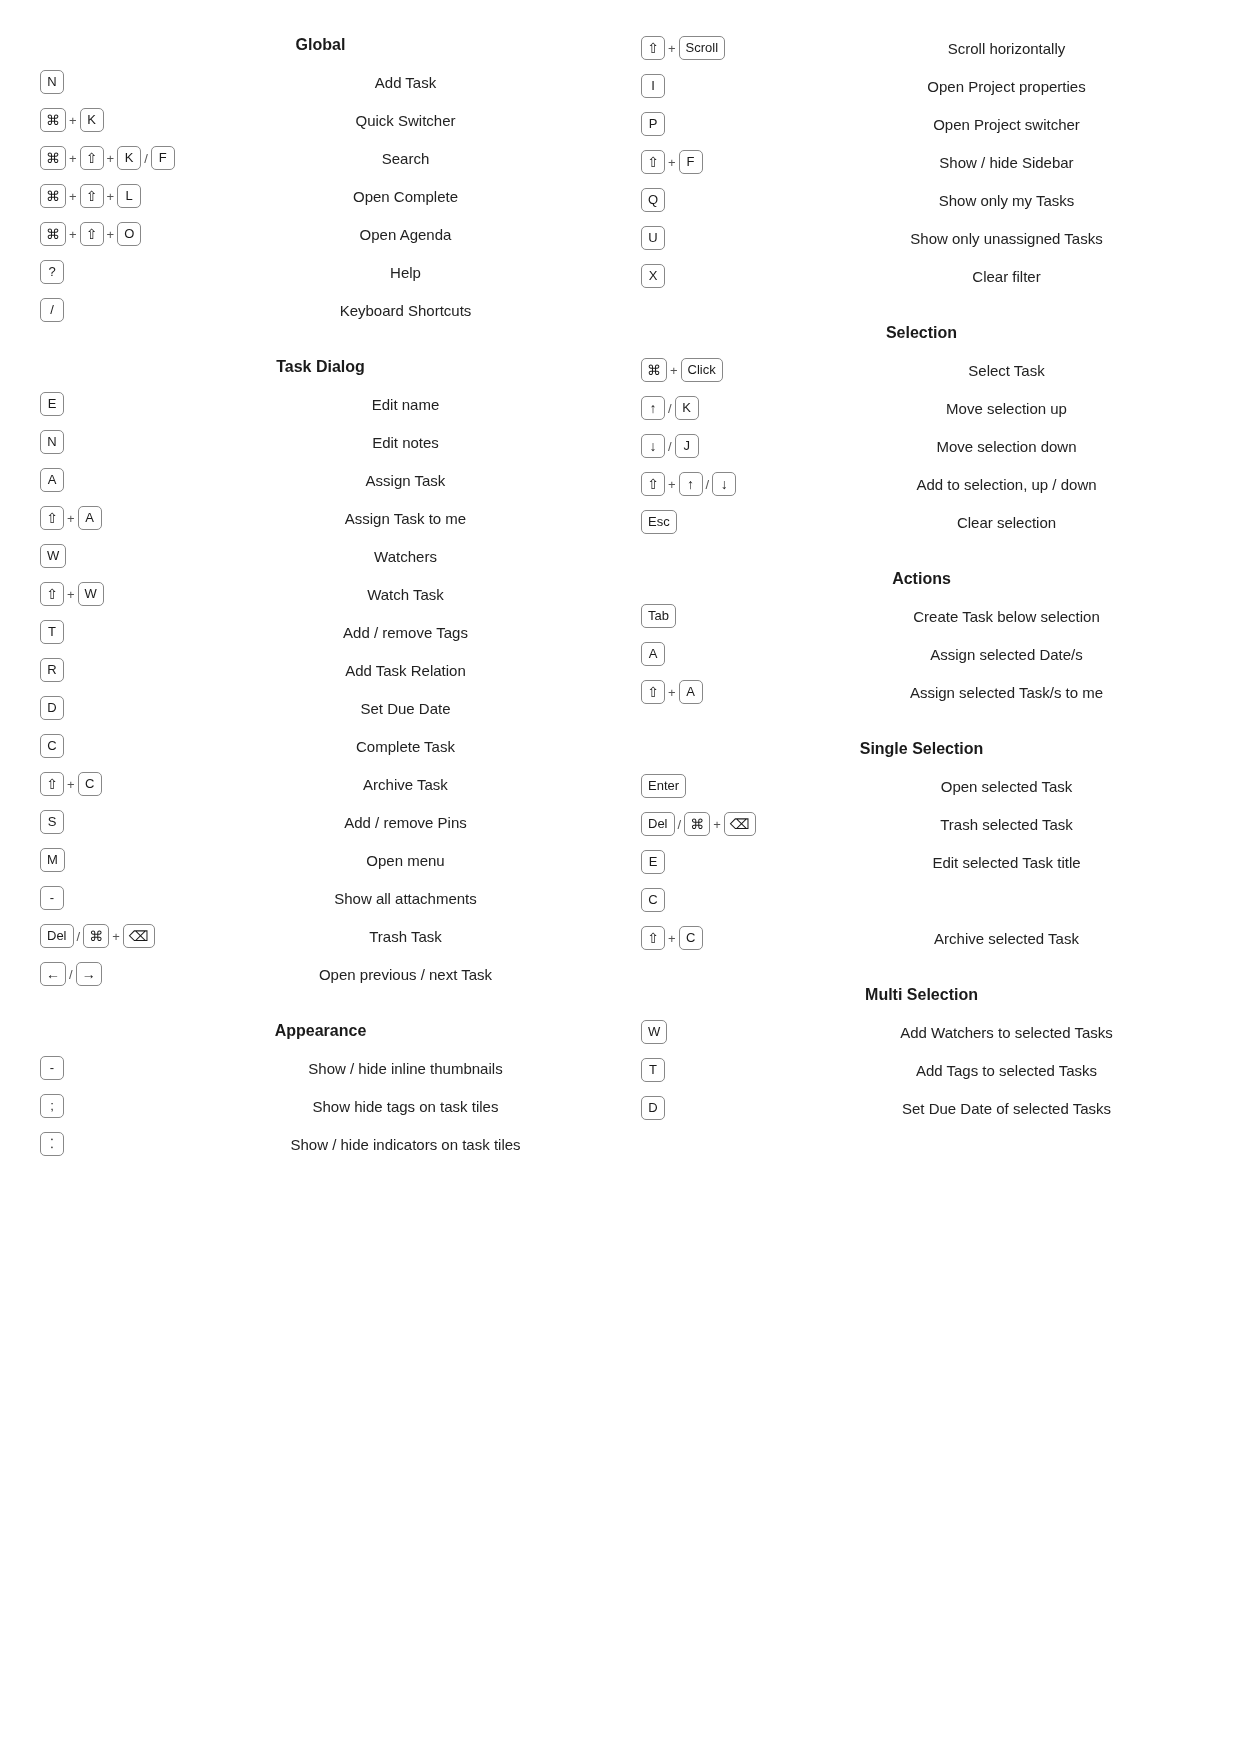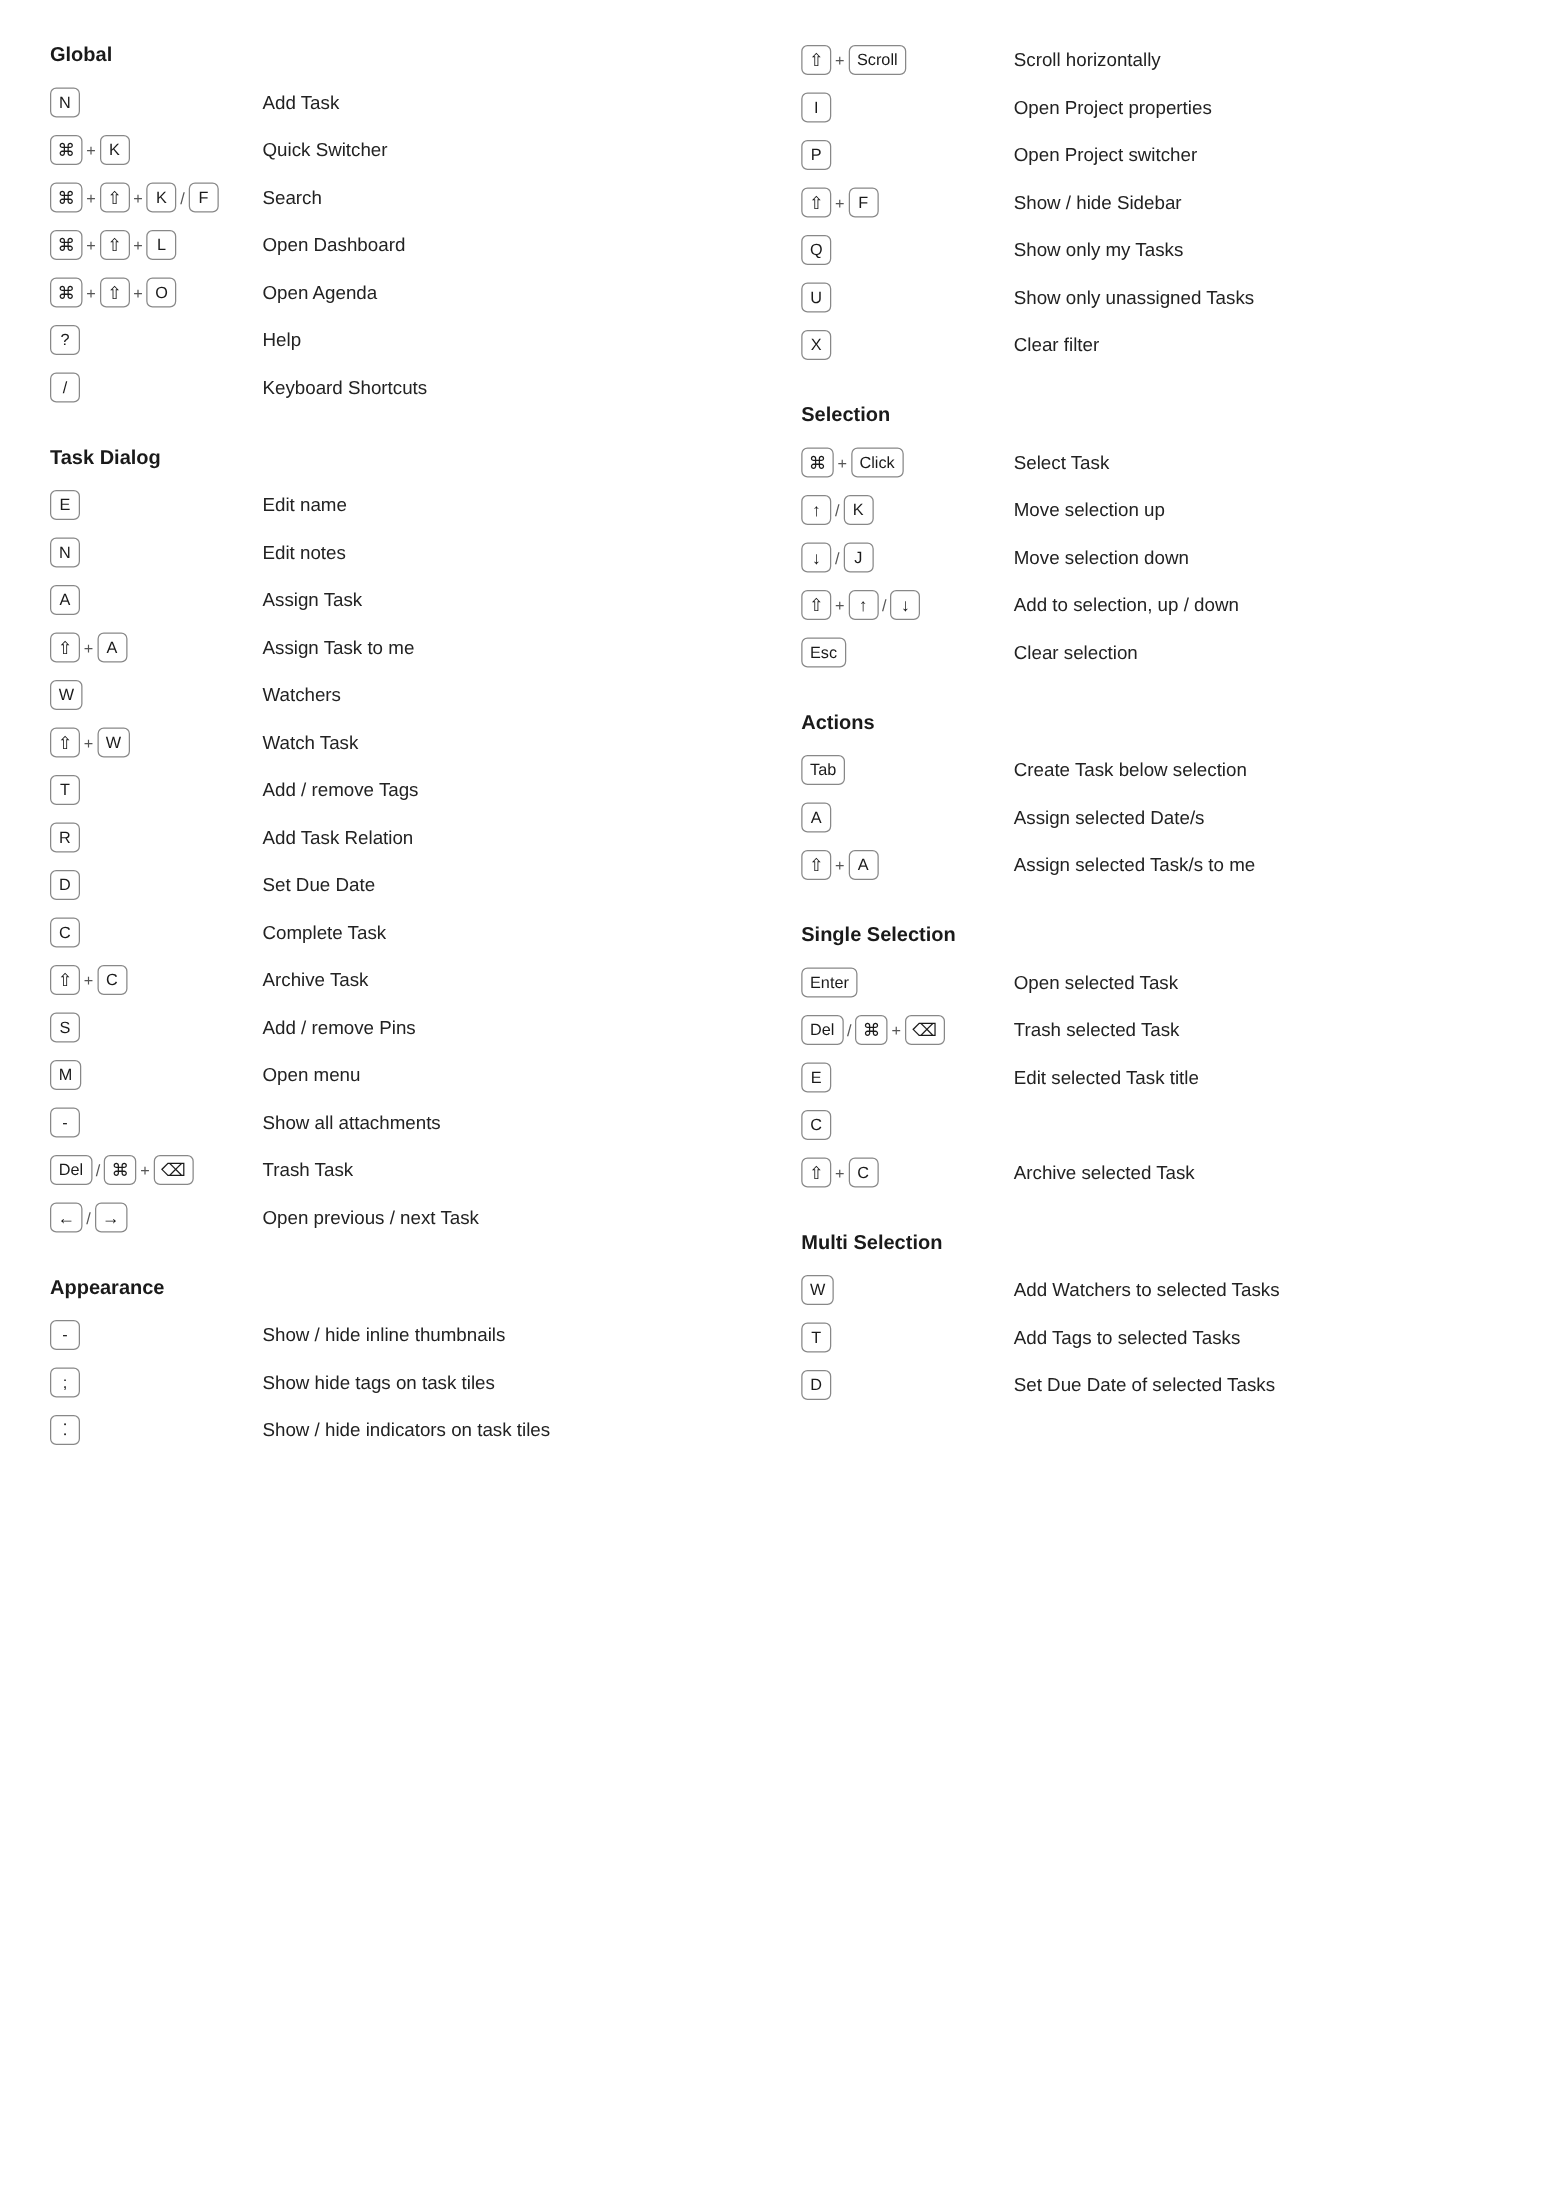--- a/index.html
+++ b/index.html
@@ -8,21 +8,21 @@
       background: #fff;
       color: #1a1a1a;
       font-size: 15px;
       padding: 36px 40px 50px 40px;
     }
     .two-col {
       display: grid;
       grid-template-columns: 1fr 1fr;
       gap: 0 40px;
     }
-    .section { margin-bottom: 32px; }
+    .section { margin-bottom: 32px; text-align: center; }
     .section-title {
       font-weight: 700;
       font-size: 16px;
       margin-bottom: 16px;
     }
     .shortcut-row {
       display: flex;
       align-items: flex-start;
       margin-bottom: 10px;
       min-height: 28px;
@@ -112,21 +112,21 @@
             <span class="desc">Search</span>
           </div>
           <div class="shortcut-row">
             <div class="keys">
               <span class="key-sym">⌘</span>
               <span class="sep">+</span>
               <span class="key-sym">⇧</span>
               <span class="sep">+</span>
               <span class="key">L</span>
             </div>
-            <span class="desc">Open Dashboard</span>
+            <span class="desc">Open Complete</span>
           </div>
           <div class="shortcut-row">
             <div class="keys">
               <span class="key-sym">⌘</span>
               <span class="sep">+</span>
               <span class="key-sym">⇧</span>
               <span class="sep">+</span>
               <span class="key">O</span>
             </div>
             <span class="desc">Open Agenda</span>

